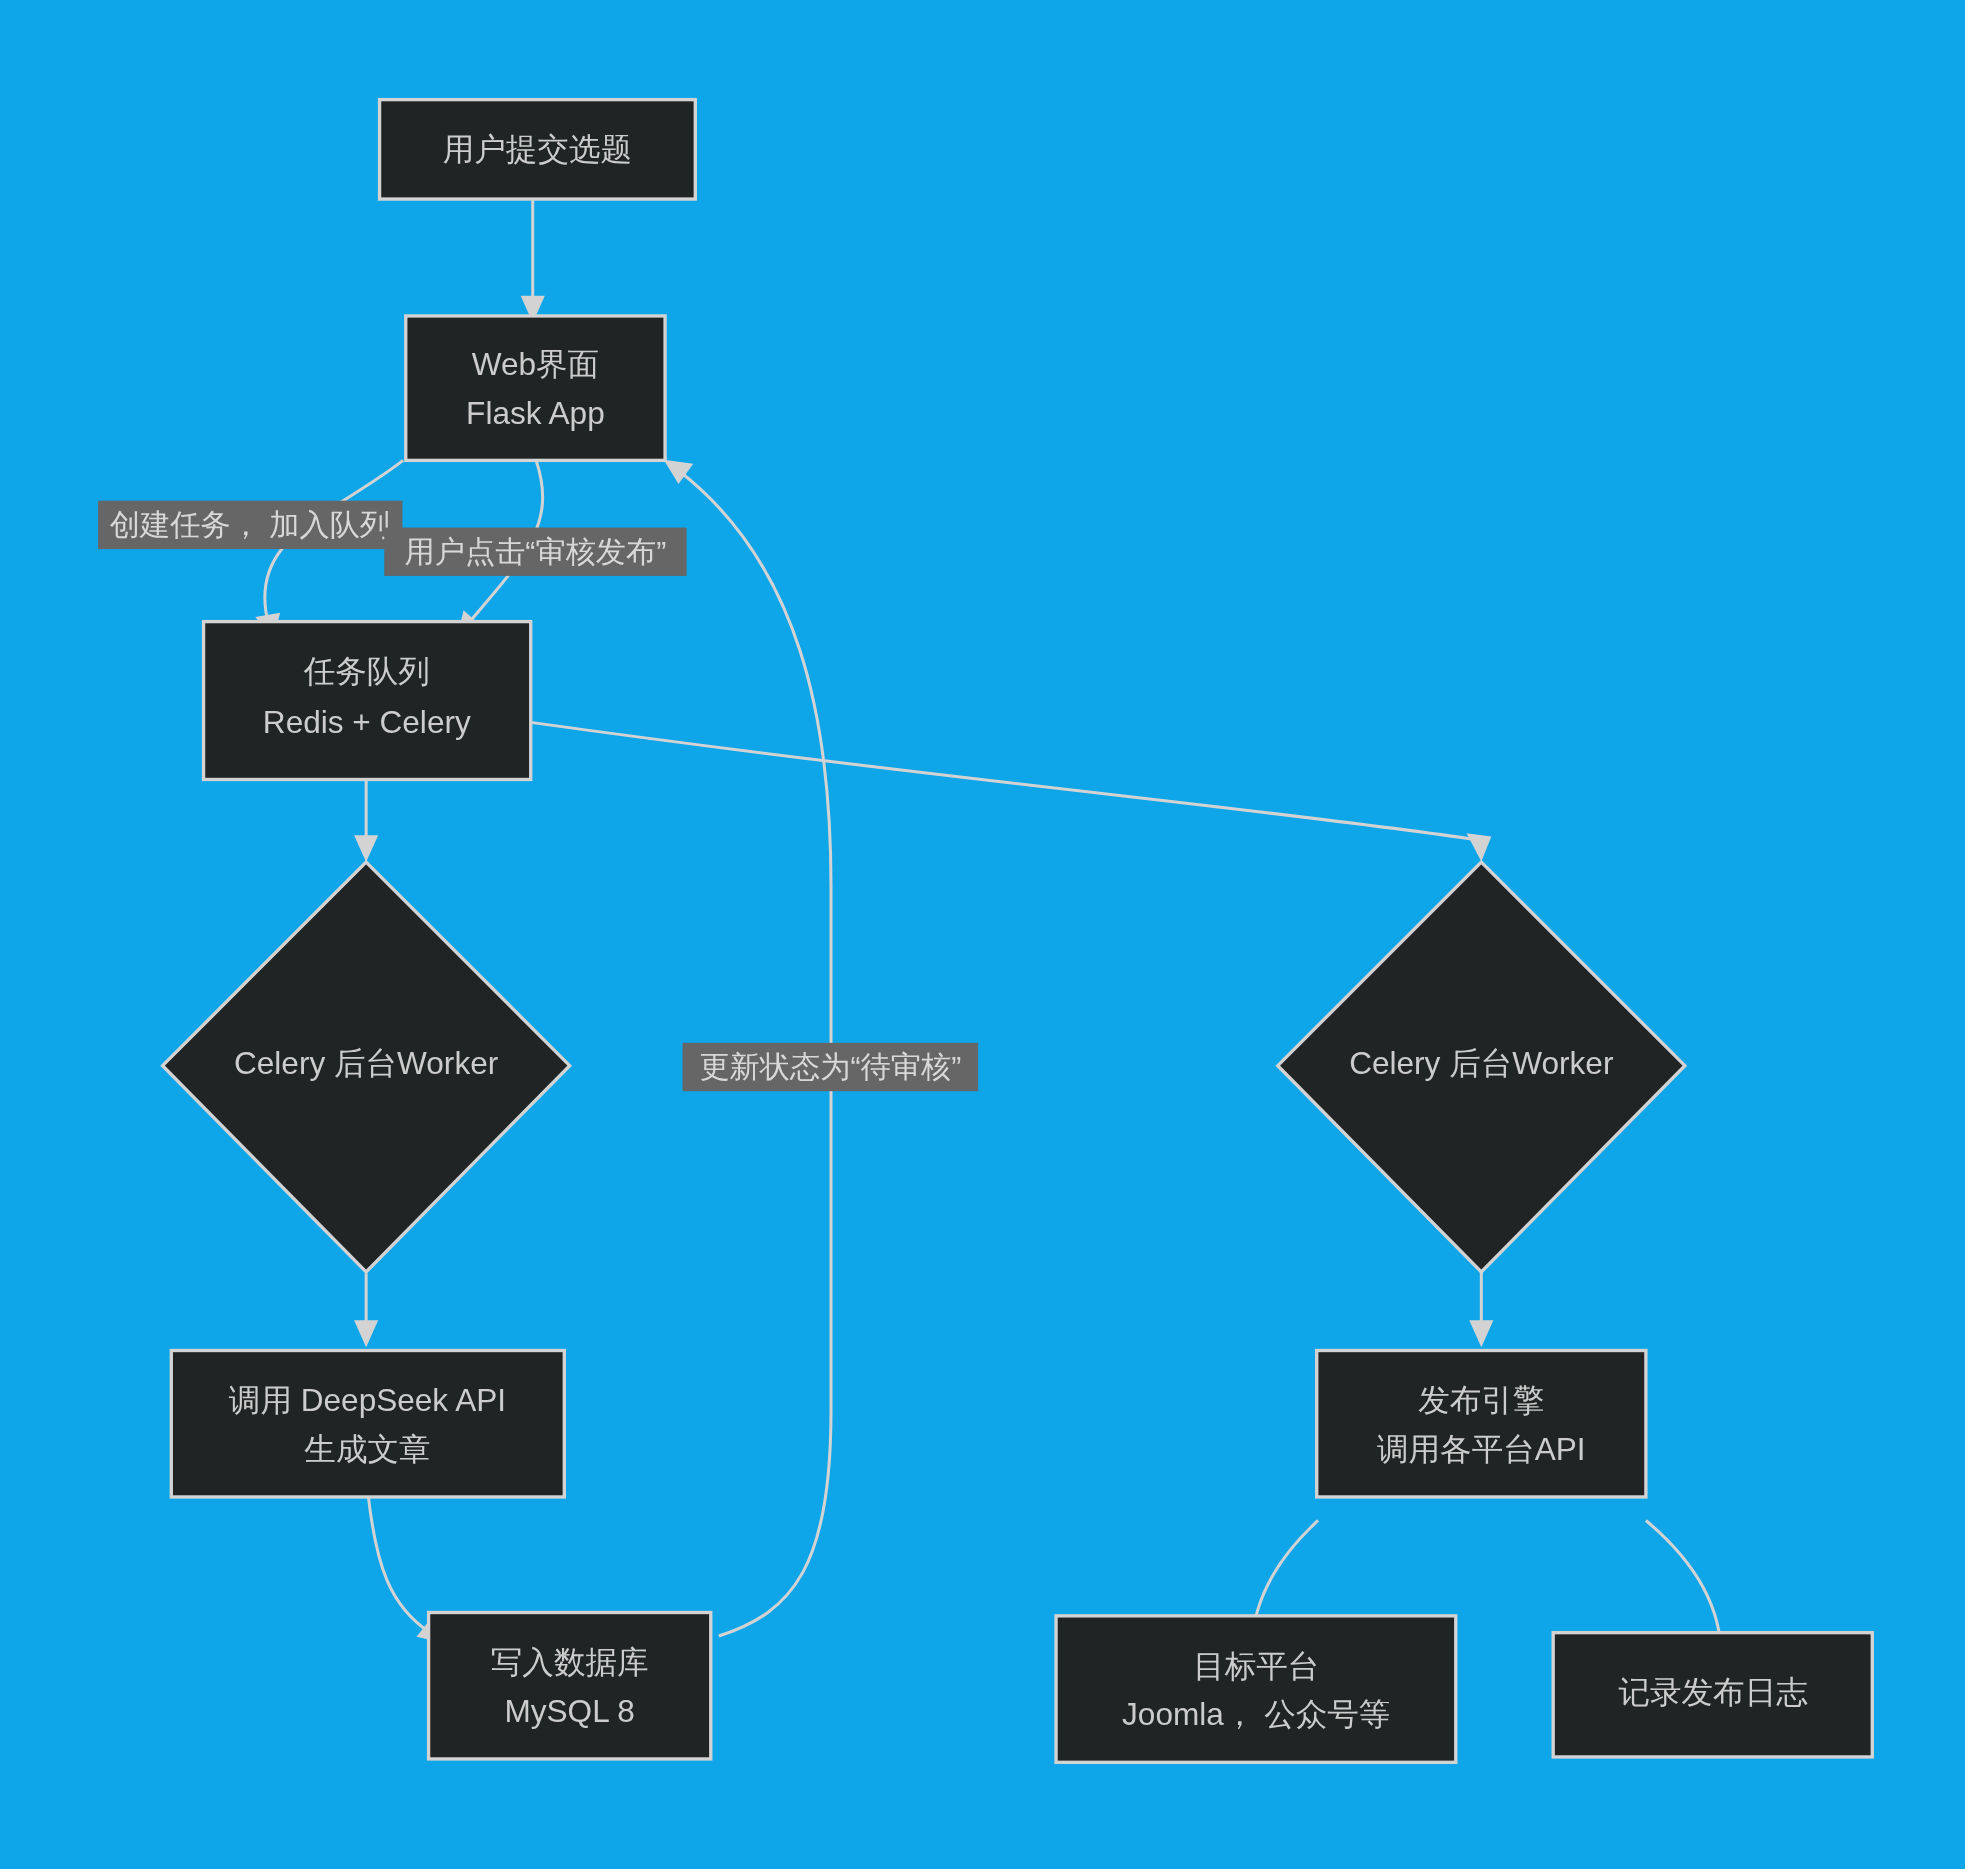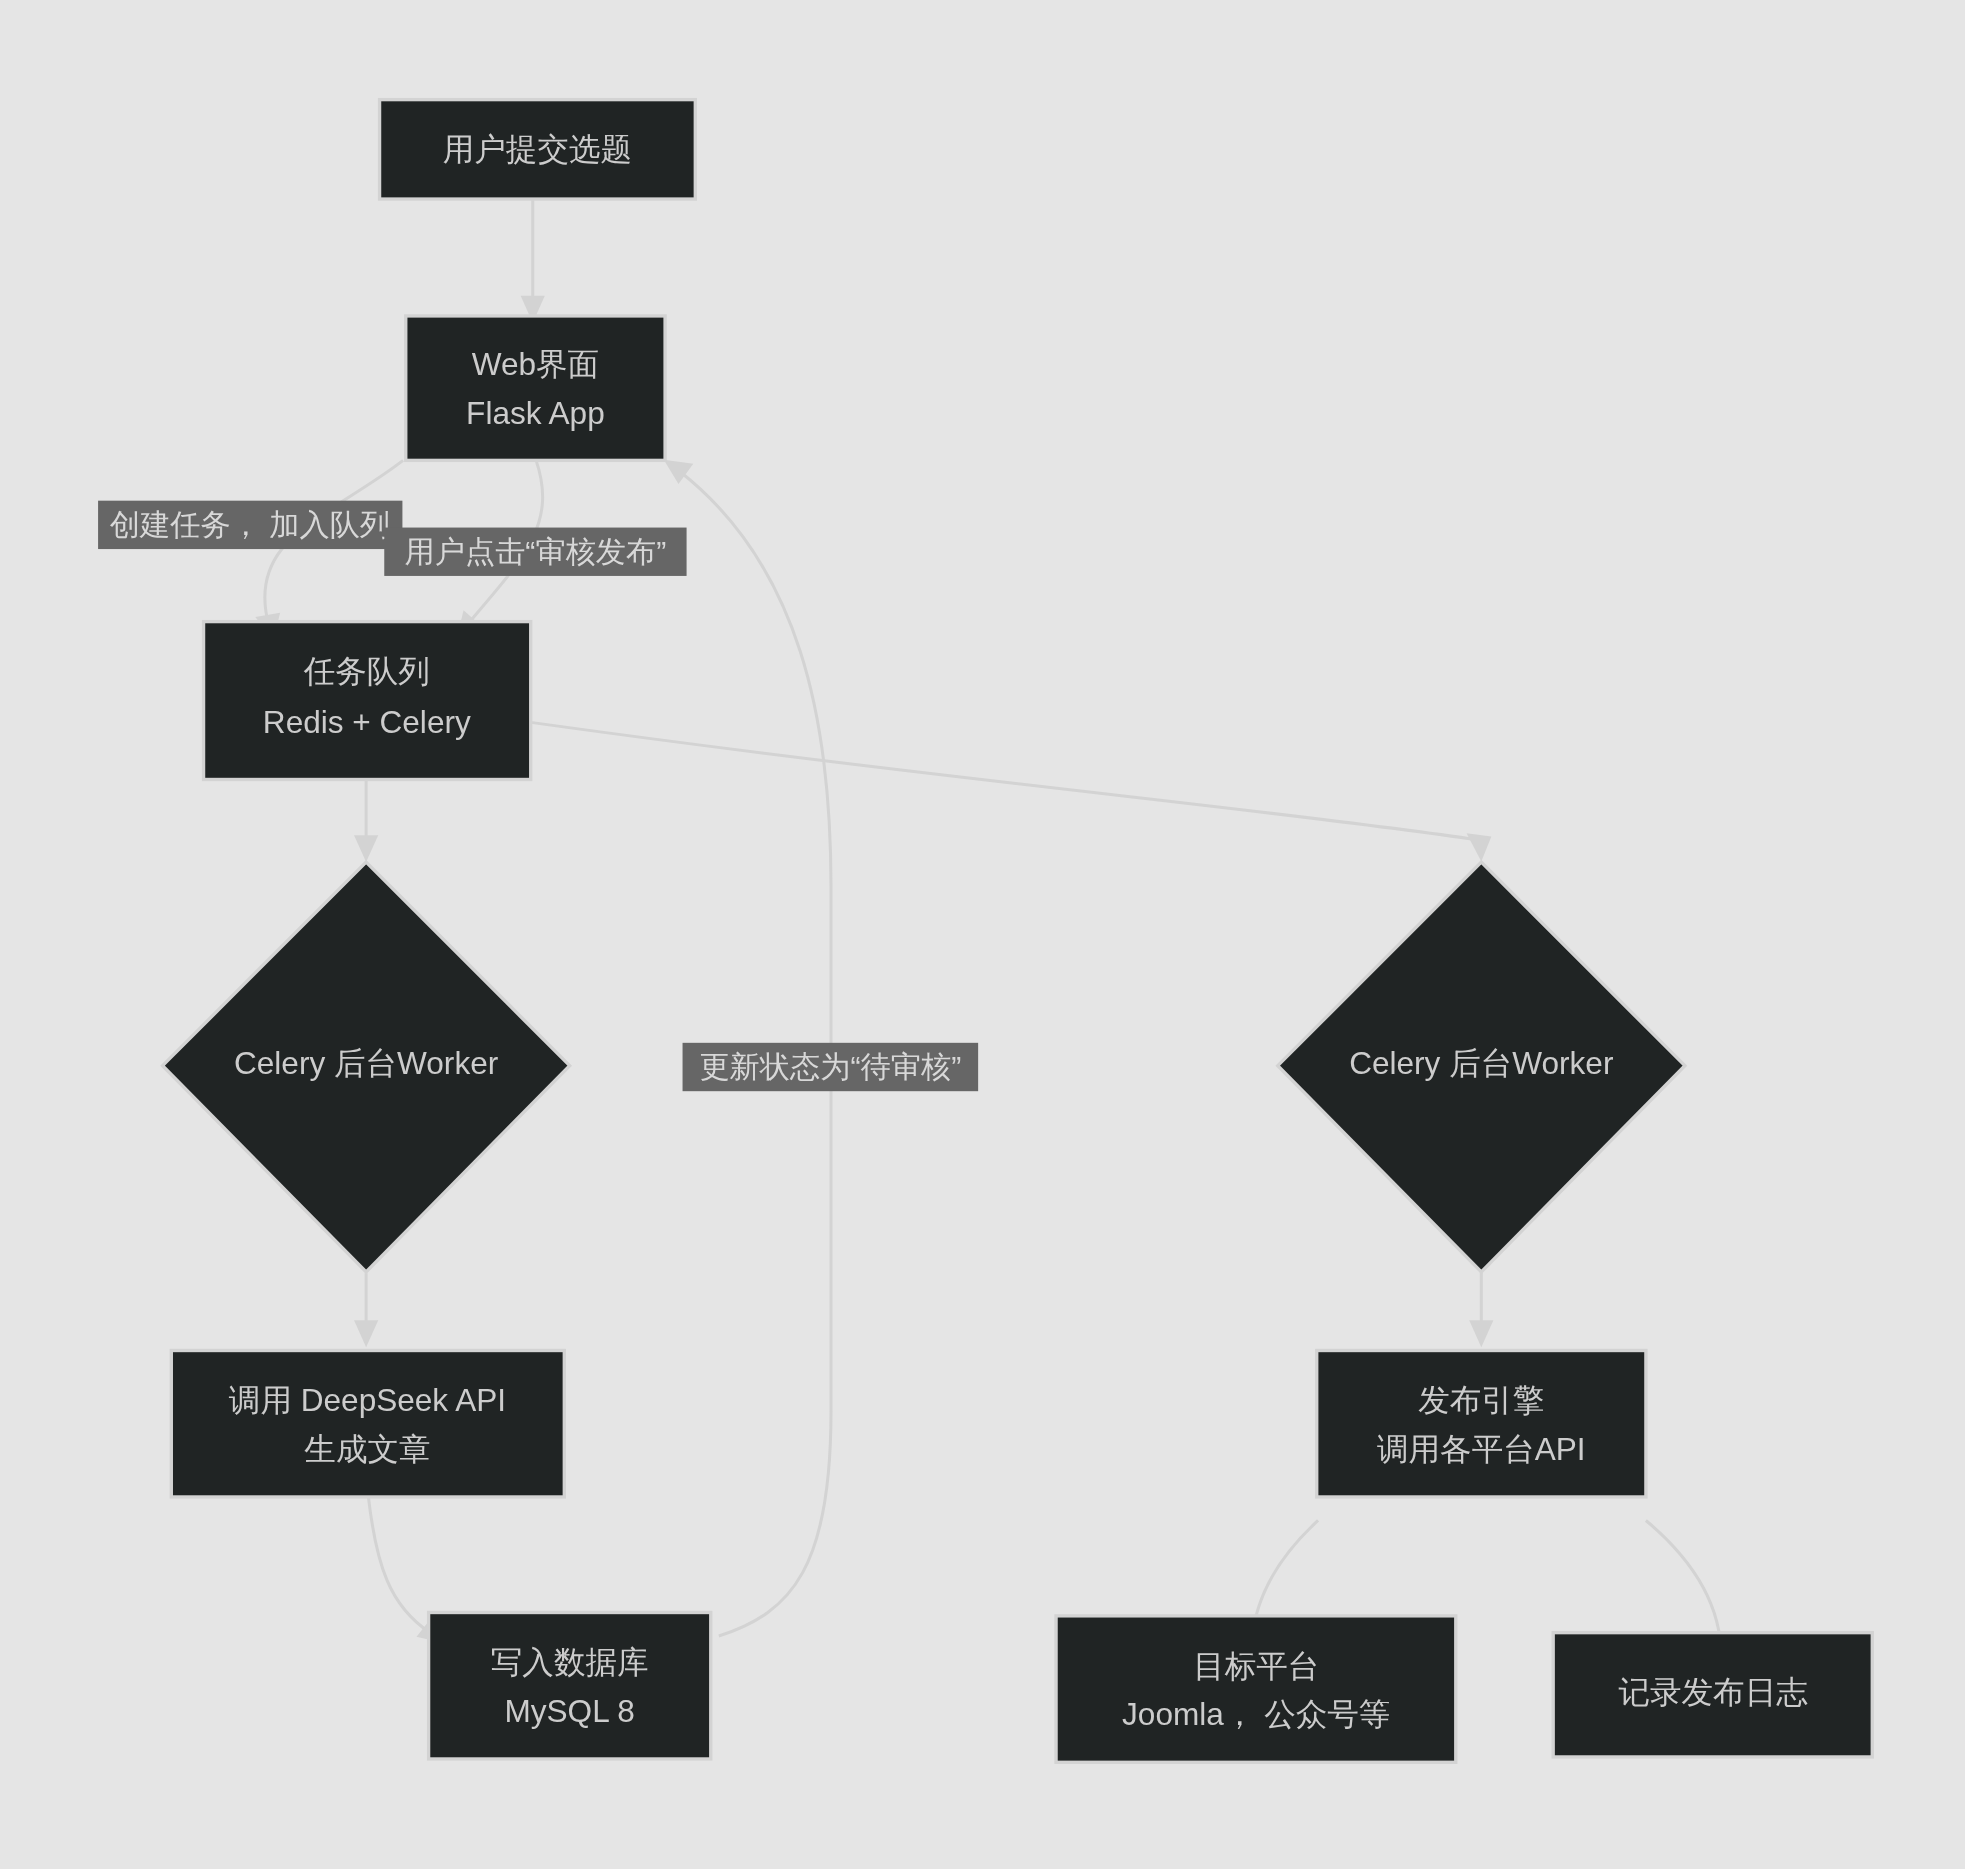--- a/index.html
+++ b/index.html
@@ -11,21 +11,21 @@
   body {
     width: 1965px;
     height: 1870px;
     overflow: hidden;
     font-family: "Liberation Sans", "DejaVu Sans", sans-serif;
   }
   #diagram-root {
     position: relative;
     width: 1965px;
     height: 1870px;
-    background: #e5e5e5;
+    background: #0ea5e9;
   }
   svg#flowchart {
     display: block;
     width: 1965px;
     height: 1870px;
   }
   .node-shape {
     fill: #202424;
     stroke: #d3d3d3;
     stroke-width: 5;

